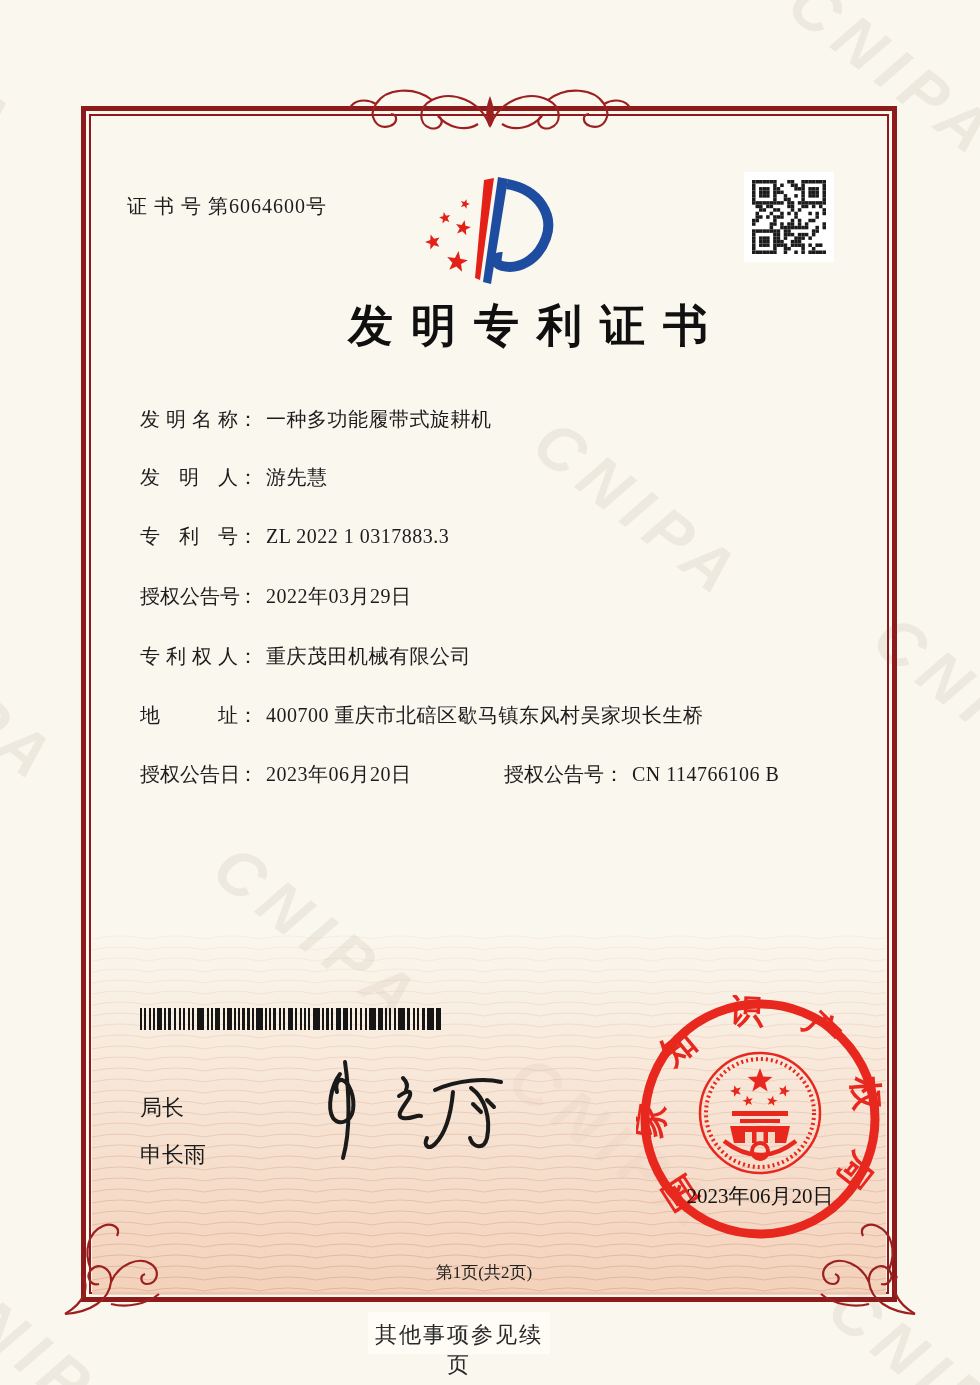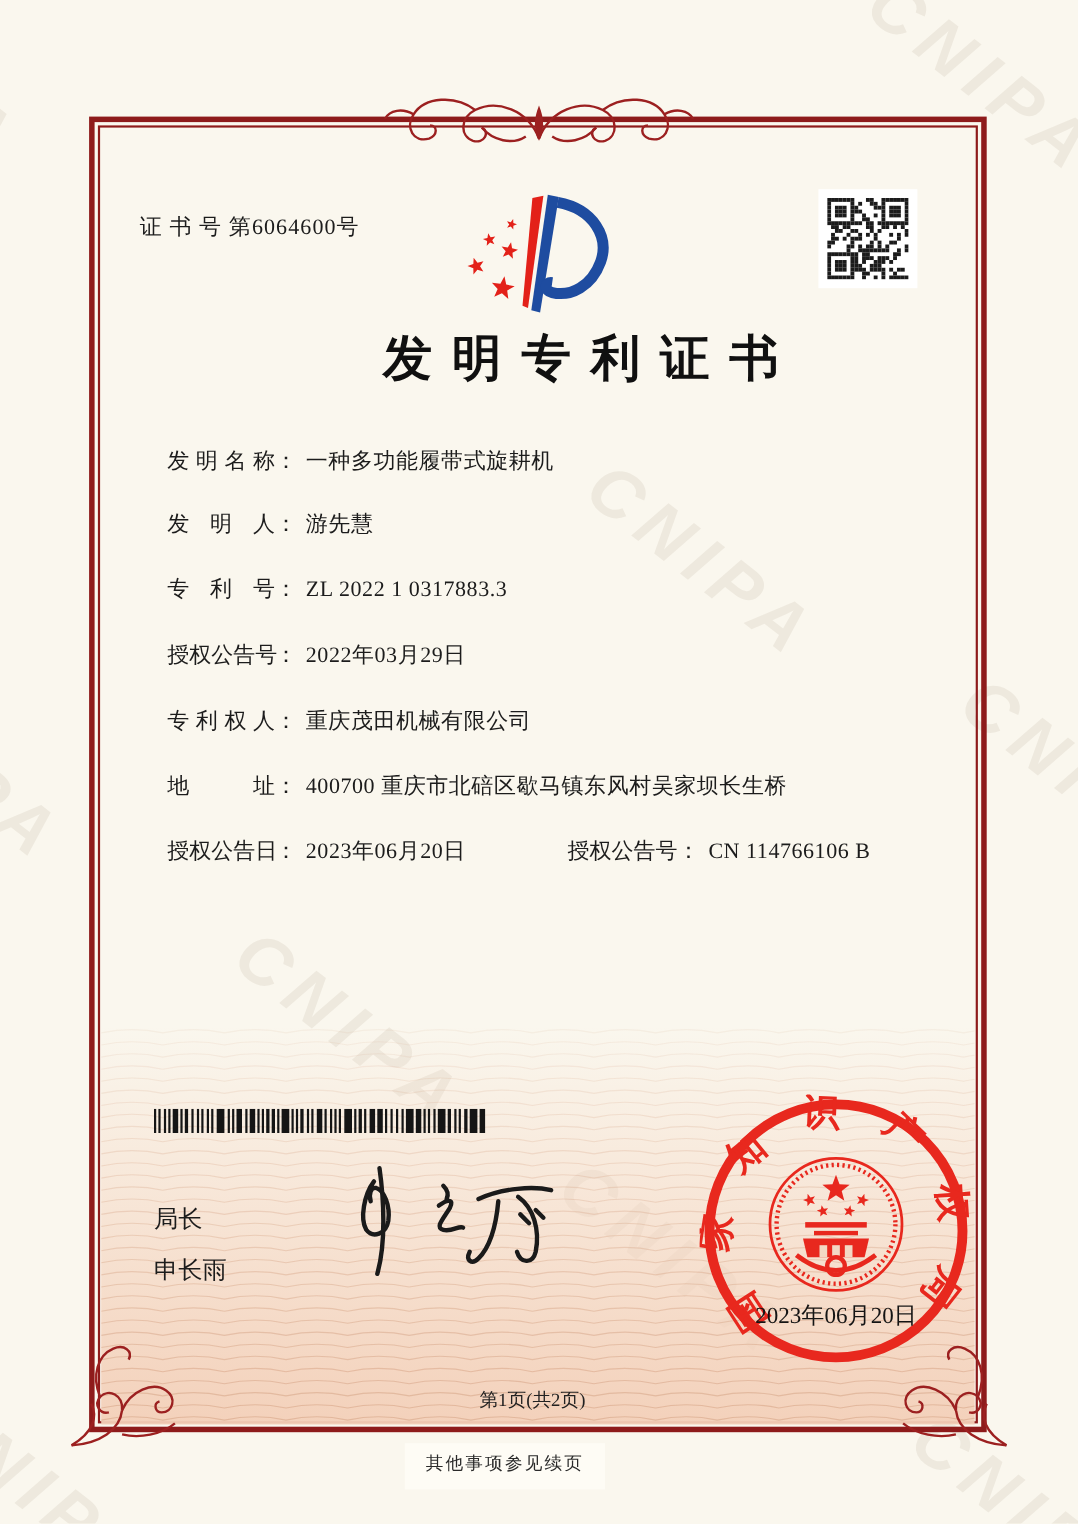--- a/index.html
+++ b/index.html
@@ -26,21 +26,21 @@
   .wave-zone svg{display:block;width:794px;height:362px;}
   #wave-lines path{fill:none;stroke:#d9a98c;stroke-width:1;}
   
   .cert-no{left:127px;top:170px;font-size:20px;letter-spacing:1px;margin-top:23px;}
   .qr-wrap{left:744px;top:172px;width:90px;height:90px;background:#ffffff;}
   .qr-wrap svg{position:absolute;left:8px;top:8px;}
   #qr-modules rect{fill:#1b1b1b;}
   .title{left:81px;top:296px;width:894px;text-align:center;font-size:45px;font-weight:bold;
     letter-spacing:18px;text-indent:18px;color:#101010;}
   
-  .row{left:140px;height:30px;font-size:20px;line-height:30px;white-space:nowrap;margin-left:12px;}
+  .row{left:140px;height:30px;font-size:20px;line-height:30px;white-space:nowrap;}
   .flabel{display:inline-block;width:98px;text-align:justify;text-align-last:justify;vertical-align:top;}
   .fcolon{display:inline-block;vertical-align:top;}
   .fvalue{display:inline-block;margin-left:8px;vertical-align:top;letter-spacing:0.5px;}
   
   .legal{left:140px;top:815px;width:718px;font-size:19px;line-height:31.5px;text-align:justify;}
   .legal p{margin:0;text-indent:2em;letter-spacing:0.4px;}
   
   .barcode-wrap{left:140px;top:1008px;width:312px;height:22px;}
   #barcode-bars rect{fill:#151515;}
   .sig-title{left:140px;top:1093px;font-size:22px;font-family:"Liberation Sans","DejaVu Sans",sans-serif;}
@@ -49,21 +49,21 @@
   .sign-svg path{fill:none;stroke:#1a1a1a;stroke-width:4;stroke-linecap:round;stroke-linejoin:round;}
   
   .seal-svg{left:636px;top:995px;}
   .seal-red{fill:#e8281e;}
   .seal-arc-text{font-family:"Liberation Sans","DejaVu Sans",sans-serif;font-weight:bold;font-size:34px;
     letter-spacing:36px;fill:#e8281e;}
   .seal-date{font-family:"Liberation Serif","DejaVu Serif",serif;font-size:21px;fill:#141414;text-anchor:middle;}
   
   .page-info{left:81px;top:1261px;width:806px;text-align:center;font-size:17px;color:#222;}
   .cont-box{left:368px;top:1312px;width:182px;height:42px;background:#fefcf5;}
-  .cont-note{position:absolute;left:0;top:8px;width:182px;text-align:center;font-size:16px;letter-spacing:2px;color:#2a2a2a;}
+  .cont-note{position:absolute;left:0;top:8px;width:182px;text-align:center;font-size:22px;letter-spacing:2px;color:#2a2a2a;}
   
   .orn path{fill:none;stroke:#9c2020;stroke-width:2.2;}
   .orn .fill{fill:#9c2020;stroke:none;}
   
   .logo-svg{left:418px;top:170px;}
 </style>
 </head>
 <body>
 
 <div class="wm" style="left:-160px;top:-45px;">CNIPA</div>

